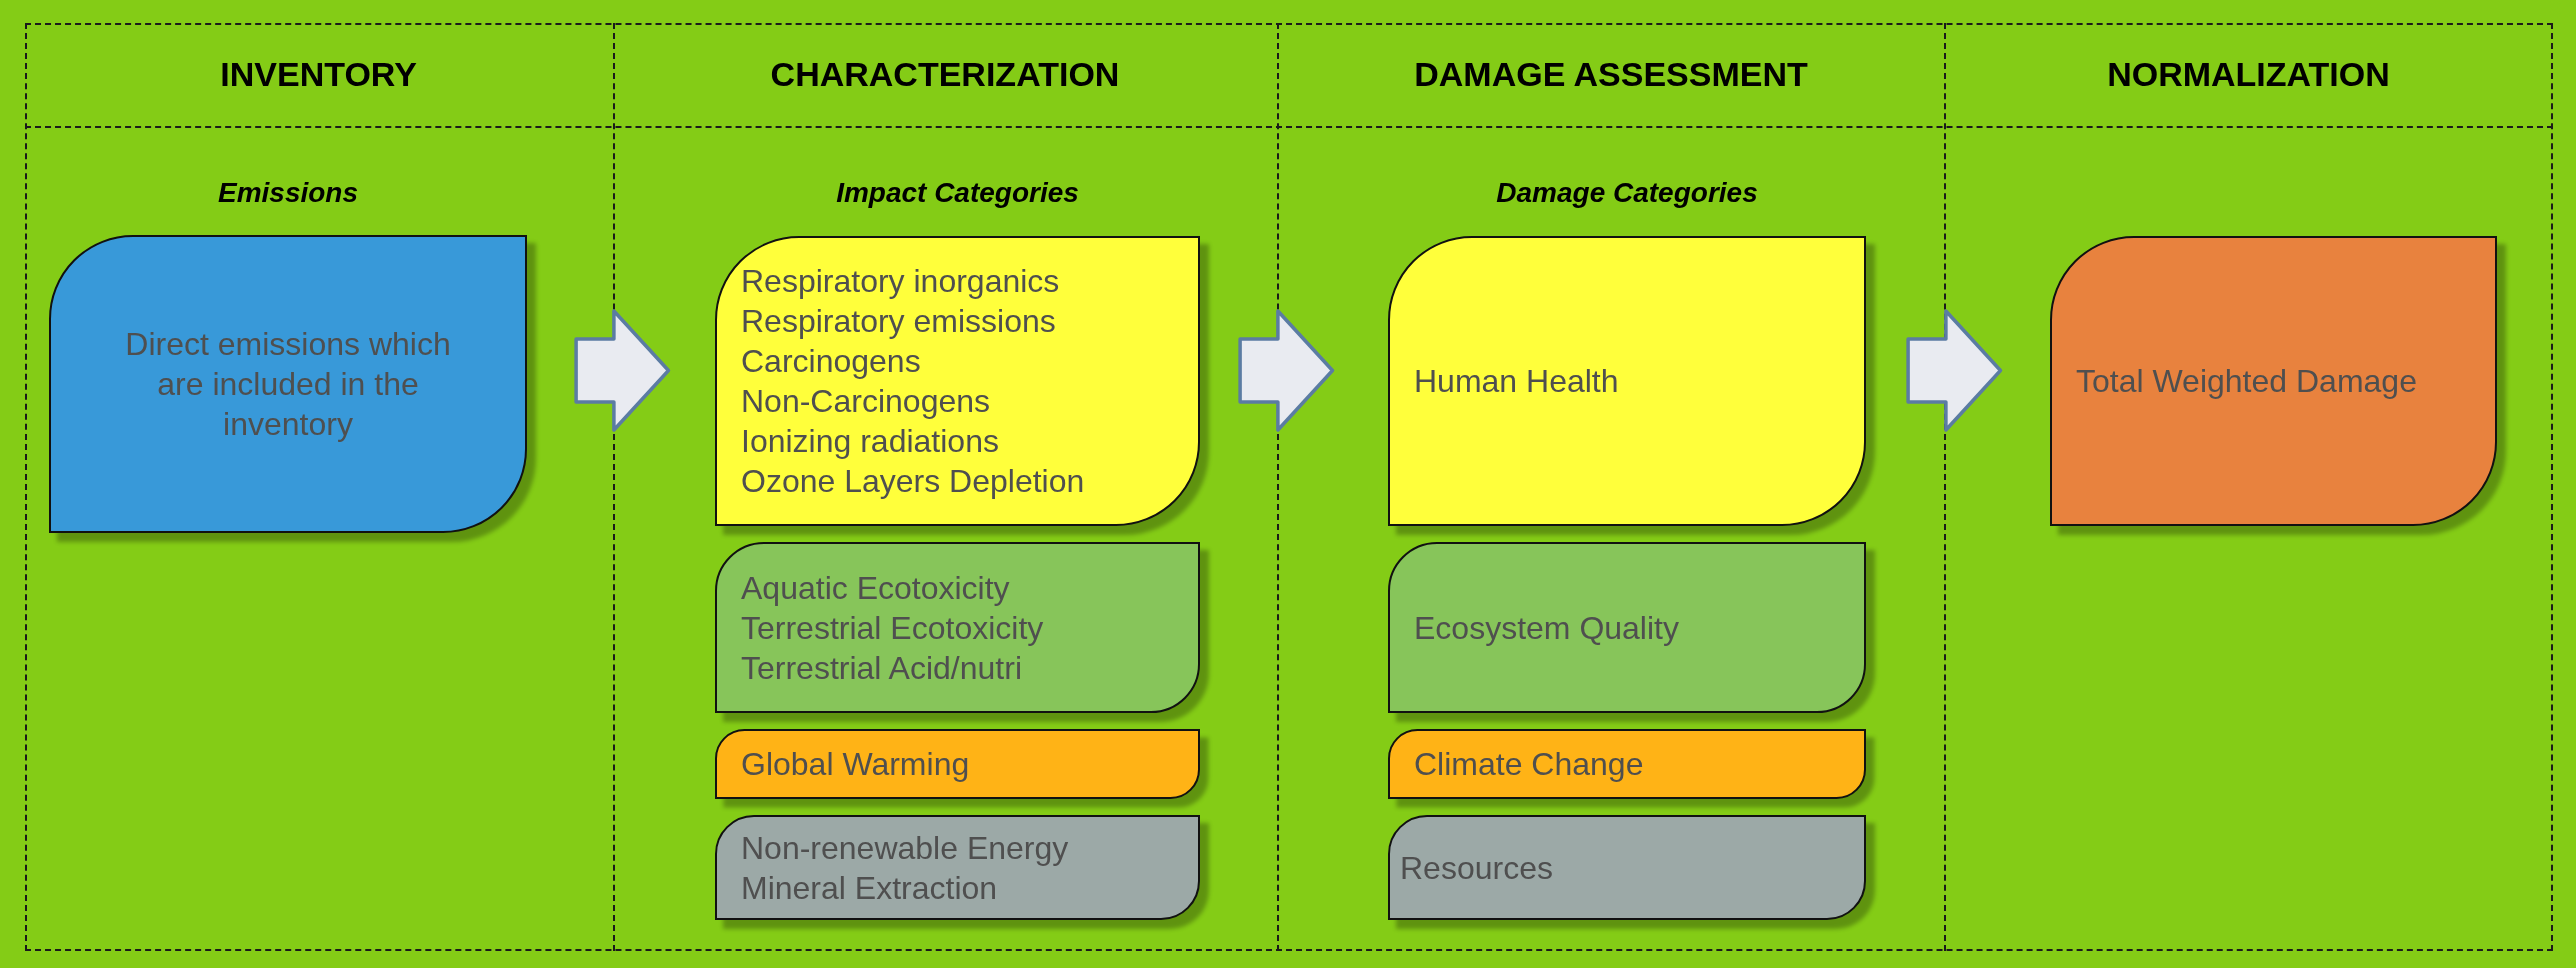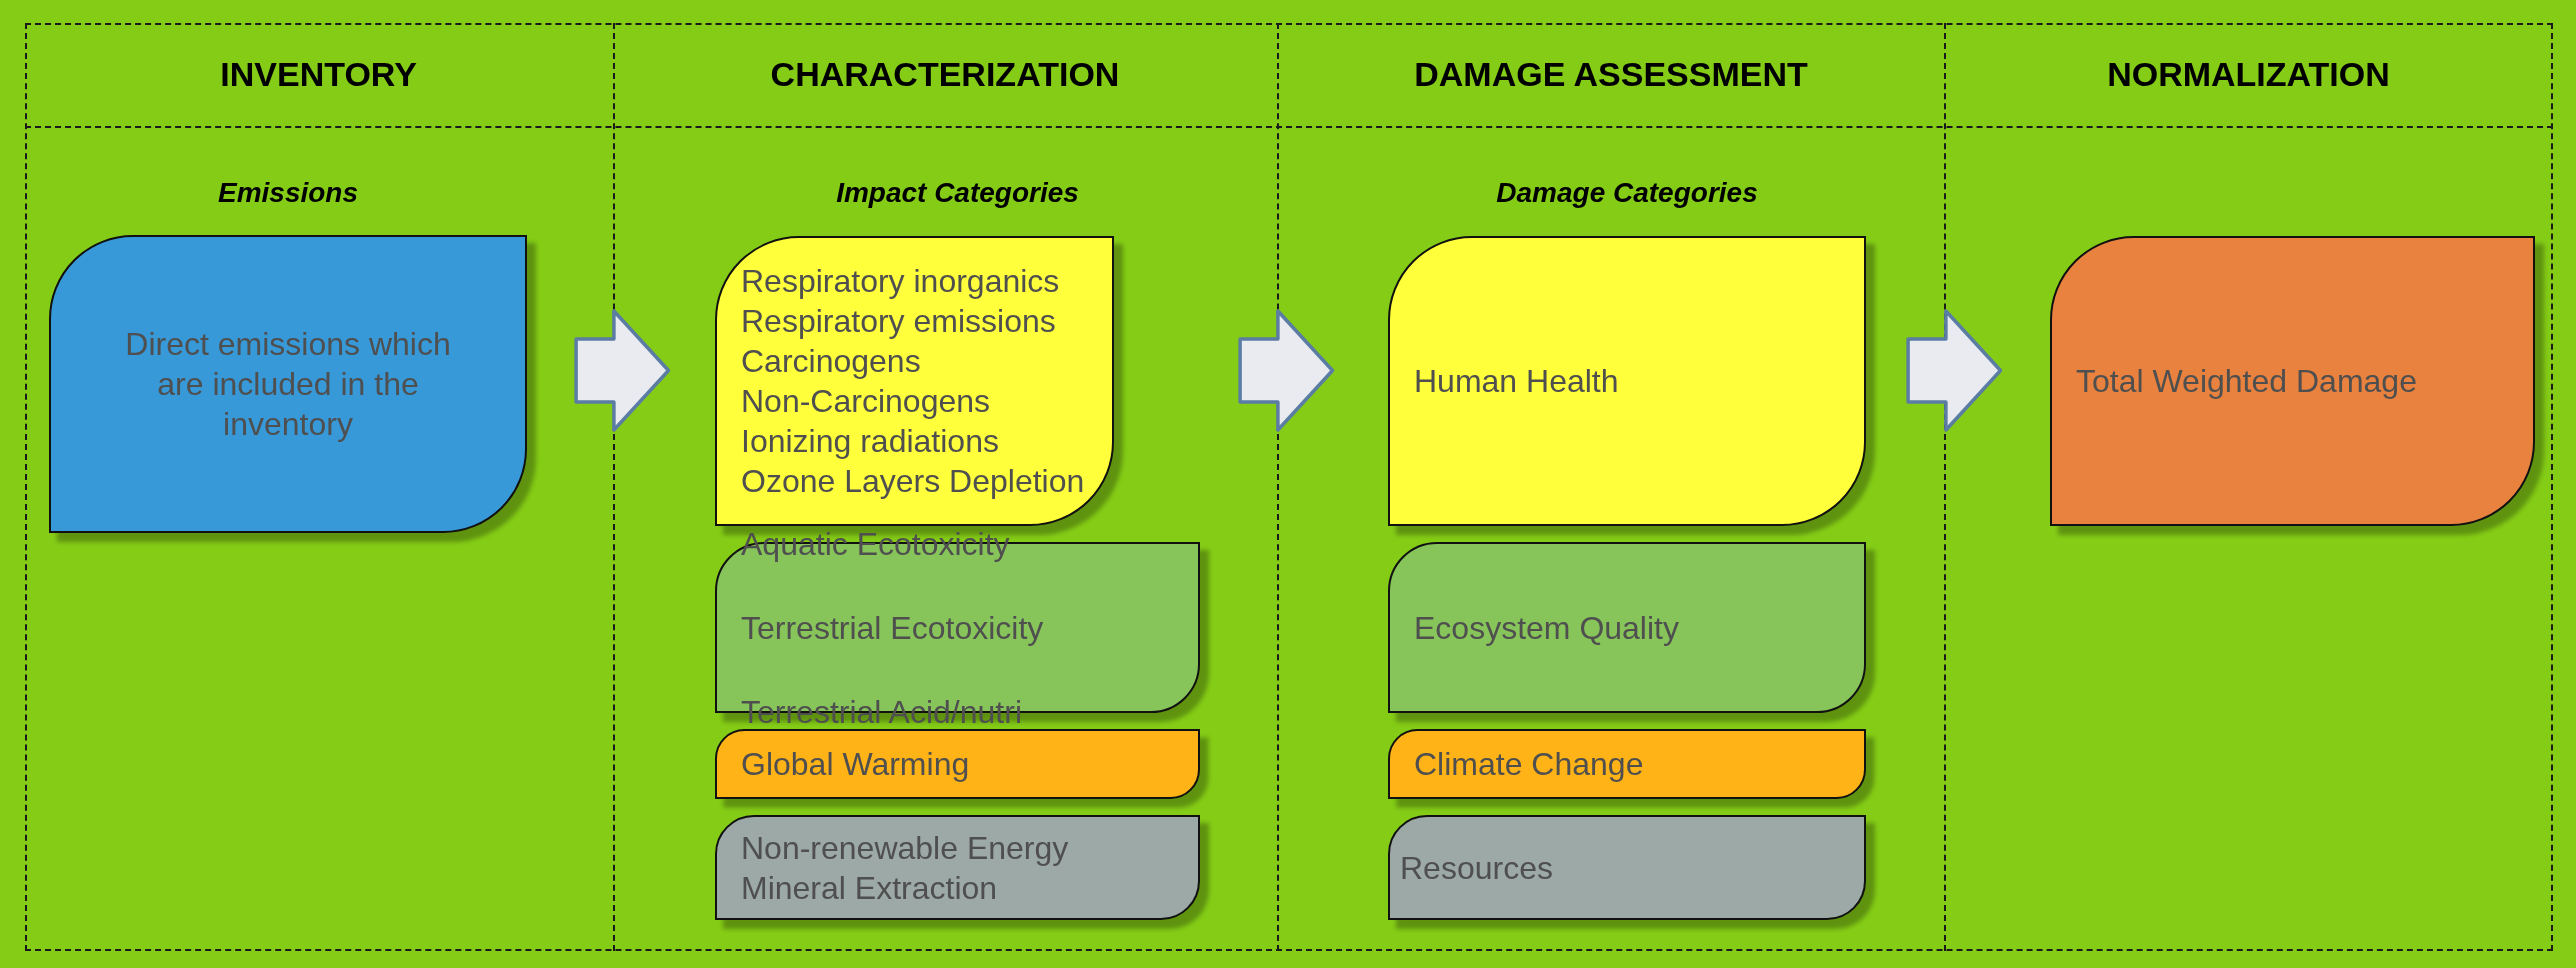--- a/index.html
+++ b/index.html
@@ -82,29 +82,29 @@
   .fill-yellow { background: #FFFF3B; }
   .fill-green  { background: #87C55A; }
   .fill-amber  { background: #FFB316; }
   .fill-gray   { background: #9CA9A7; }
   .fill-orange { background: #E8823E; }
 
   .text-center { text-align: center; padding: 16px 49px; }
   .text-left   { text-align: left;   padding: 0 14px 0 24px; }
 
   .box-emissions   { left: 49px;   top: 235px;  width: 478px; height: 298px; }
-  .box-impact-hh   { left: 715px; top: 236px;  width: 399px; height: 290px; }
-  .box-impact-eq   { left: 715px; top: 542px;  width: 485px; height: 171px; gap: 44px; }
+  .box-impact-hh   { left: 715px; top: 236px;  width: 485px; height: 290px; }
+  .box-impact-eq   { left: 715px; top: 542px;  width: 485px; height: 171px; }
   .box-impact-cc   { left: 715px; top: 729px; width: 485px; height: 70px; }
   .box-impact-res  { left: 715px; top: 815px; width: 485px; height: 105px; }
   .box-damage-hh   { left: 1388px; top: 236px;  width: 478px; height: 290px; }
   .box-damage-eq   { left: 1388px; top: 542px;  width: 478px; height: 171px; }
   .box-damage-cc   { left: 1388px; top: 729px; width: 478px; height: 70px; }
   .box-damage-res  { left: 1388px; top: 815px; width: 478px; height: 105px; padding-left: 10px; }
-  .box-total       { left: 2050px; top: 236px;  width: 485px; height: 290px; }
+  .box-total       { left: 2050px; top: 236px;  width: 447px; height: 290px; }
 
   
   .flow-arrow {
     position: absolute;
     width: 98px; height: 131px;
   }
   .arrow-1 { left: 574px;  top: 305px; }
   .arrow-2 { left: 1238px; top: 305px; }
   .arrow-3 { left: 1906px; top: 305px; }
 </style>

